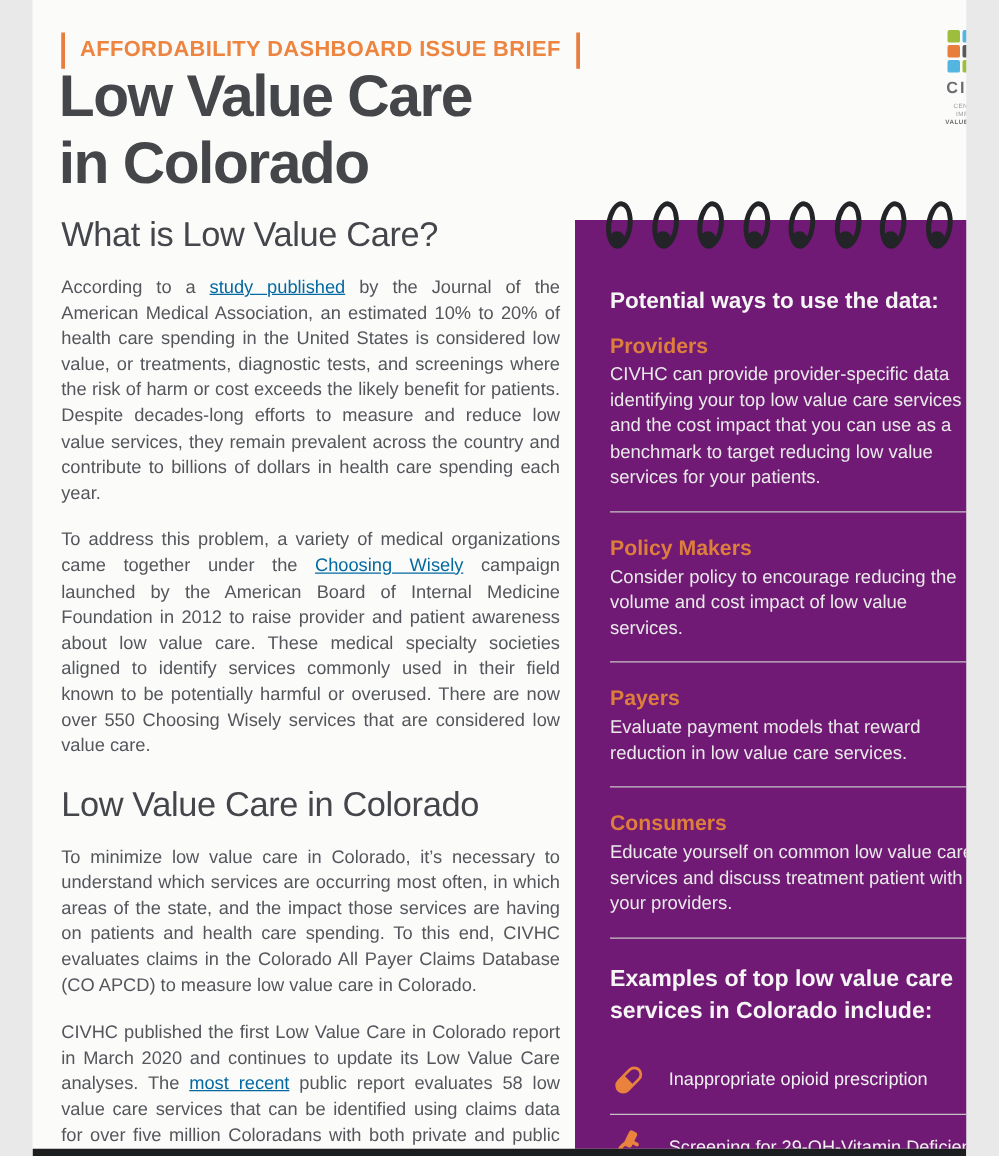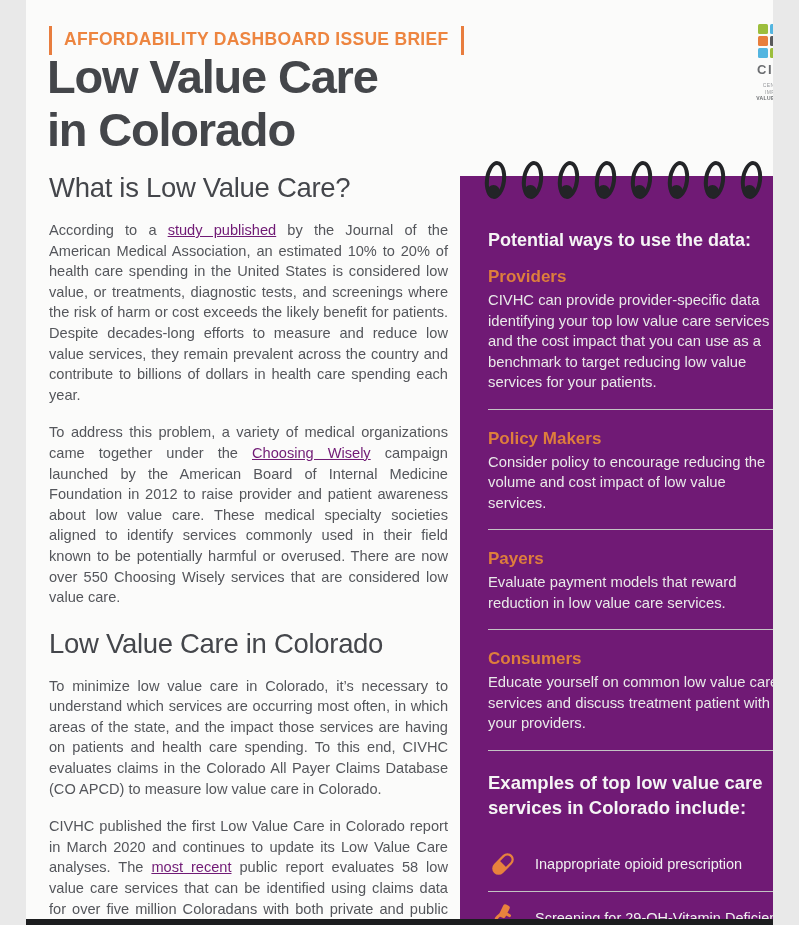--- a/index.html
+++ b/index.html
@@ -30,21 +30,21 @@
   .logo-grid i { width:10px; height:10px; border-radius:1.5px; display:block; }
   .logo-acronym { margin-top:4px; font-size:13px; font-weight:700; color:#6b6d70; letter-spacing:1.5px; }
   .logo-tagline { margin-top:5px; font-size:5px; line-height:6.5px; color:#95979a; letter-spacing:.4px; }
   .logo-tagline b { color:#6b6d70; }
 
   
   .left-col { position:absolute; left:23px; top:172px; width:399px; color:#54565b; }
   .left-col h2 { font-size:27.5px; font-weight:400; color:#44464b; letter-spacing:-.3px; margin:0 0 16px; }
   .left-col h2.second { margin-top:20px; }
   .left-col p { font-size:14.6px; line-height:20.6px; text-align:justify; margin:0 0 17px; }
-  a.lnk { color:#701a75; text-decoration:underline; cursor:pointer; }
+  a.lnk { color:#0369a1; text-decoration:underline; cursor:pointer; }
 
   
   .panel {
     position:absolute; left:434px; top:176px; width:356px; bottom:6px;
     background:#701a75; padding:0 28px; color:#ececec;
   }
   .rings { position:absolute; top:-15px; left:24px; width:308px; display:flex; justify-content:space-between; }
   .ring { position:relative; width:16px; height:37px; }
   .ring::before {
     content:''; position:absolute; left:1px; top:0; width:13px; height:30px;

